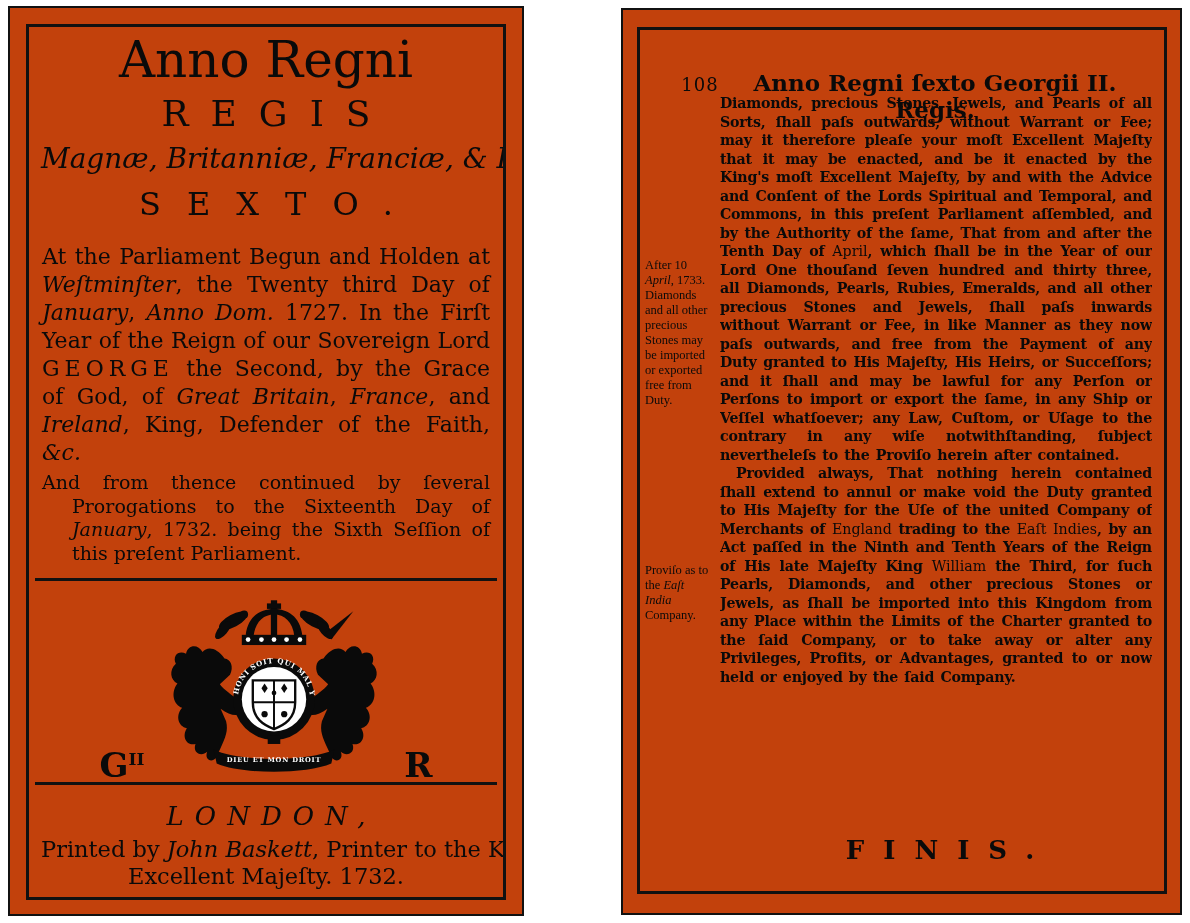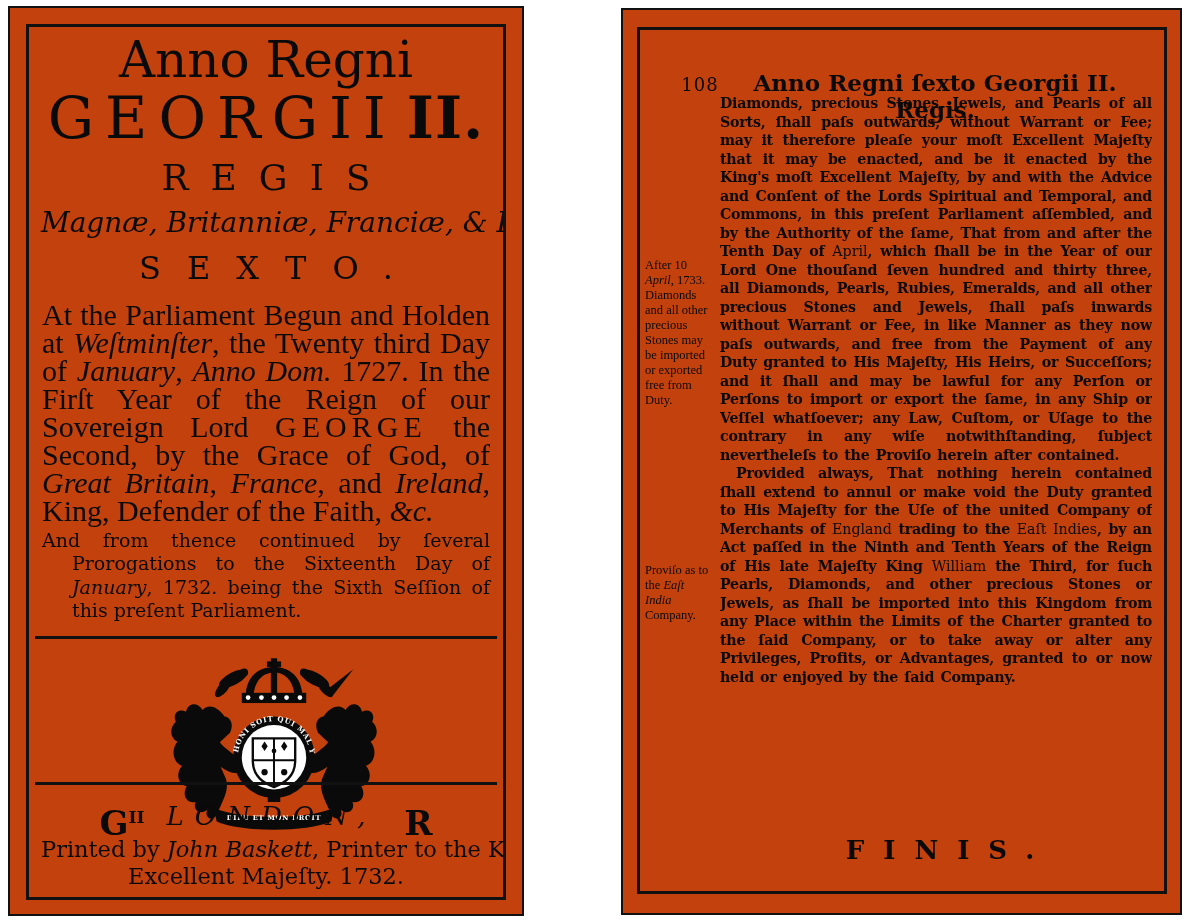--- a/index.html
+++ b/index.html
@@ -17,21 +17,21 @@
 
   
   .t-center { text-align:center; }
   .t1 { font-size:50px; line-height:1.08; margin-top:2px; }
   .t2 { font-size:58px; line-height:1.1; white-space:nowrap; margin-top:0; }
   .t2 .big-caps { letter-spacing:11px; }
   .t2 .numeral { letter-spacing:1px; margin-left:10px; font-weight:600; }
   .t3 { font-size:36px; letter-spacing:22px; margin-top:6px; text-indent:22px; }
   .t4 { font-size:28px; font-style:italic; margin-top:8px; white-space:nowrap; }
   .t5 { font-size:32px; letter-spacing:26px; margin-top:10px; text-indent:26px; }
-  .p1 { font-size:30px; line-height:28px; text-align:justify; margin:14px 1px 0;font-family:Liberation Serif, serif; }
+  .p1 { font-size:22px; line-height:28px; text-align:justify; margin:20px 1px 0; }
   .p2 { font-size:19px; line-height:23.5px; text-align:justify; margin:4px 1px 0;
         padding-left:30px; text-indent:-30px; }
   .rule { border:none; border-top:3px solid #111; margin:13px -6px 0; }
   .arms-row { display:flex; justify-content:center; align-items:flex-end;
               gap:24px; margin-top:8px; height:196px; }
   .cipher { font-size:34px; font-weight:bold; margin-top:10px; }
   .cipher sup { font-size:17px; font-weight:bold; }
   svg.arms { width:212px; height:192px; display:block; }
   .imprint { position:absolute; left:12px; right:12px; bottom:8px; text-align:center; }
   .imprint .rule { margin:0 -6px 0; }
@@ -66,23 +66,20 @@
 <body>
 
 <div class="canvas">
 
   <div class="page page-left">
     <div class="inner inner-left">
       <div class="inner-content">
 
         <div class="t-center t1">Anno Regni</div>
 
-        <div class="t-center t2">
-          <span class="big-caps">GEORGII</span><span class="numeral">II.</span>
-        </div>
 
         <div class="t-center t3">REGIS</div>
 
         <div class="t-center t4">Magnæ, Britanniæ, Franciæ, &amp; Hiberniæ,</div>
 
         <div class="t-center t5">SEXTO.</div>
 
         <p class="p1"><span>At the Parliament Begun and Holden at </span><span class="seg-it">Weſtminſter</span><span>, the Twenty third Day of </span><span class="seg-it">January</span><span>, </span><span class="seg-it">Anno Dom.</span><span> 1727. In the Firſt Year of the Reign of our Sovereign Lord </span><span class="seg-sp">GEORGE</span><span> the Second, by the Grace of God, of </span><span class="seg-it">Great Britain</span><span>, </span><span class="seg-it">France</span><span>, and </span><span class="seg-it">Ireland</span><span>, King, Defender of the Faith, </span><span class="seg-it">&amp;c.</span></p>
 
         <p class="p2"><span>And from thence continued by ſeveral Prorogations to the Sixteenth Day of </span><span class="seg-it">January</span><span>, 1732. being the Sixth Seſſion of this preſent Parliament.</span></p>

